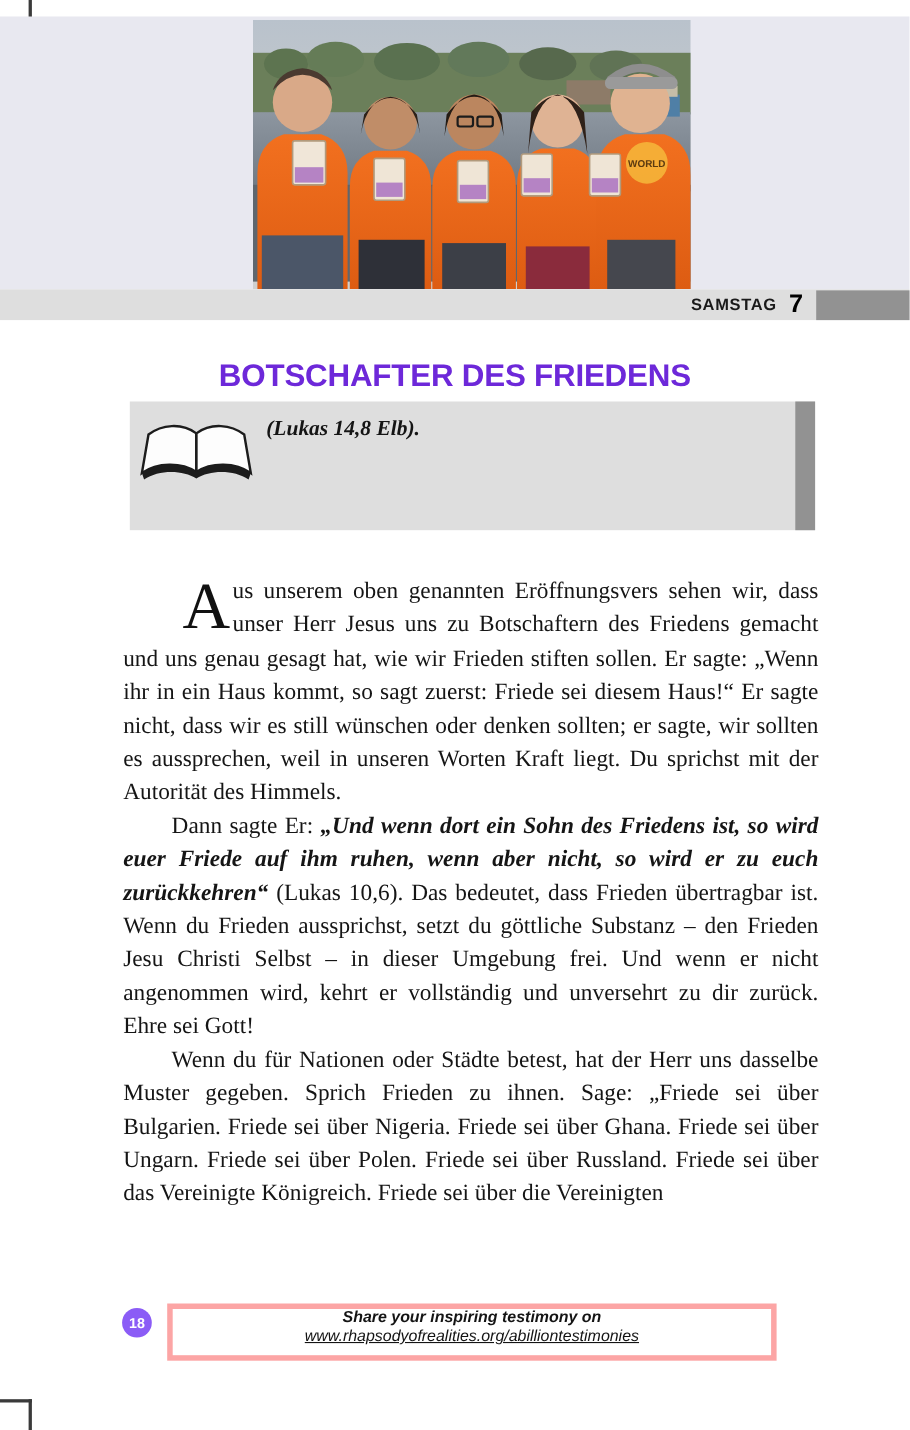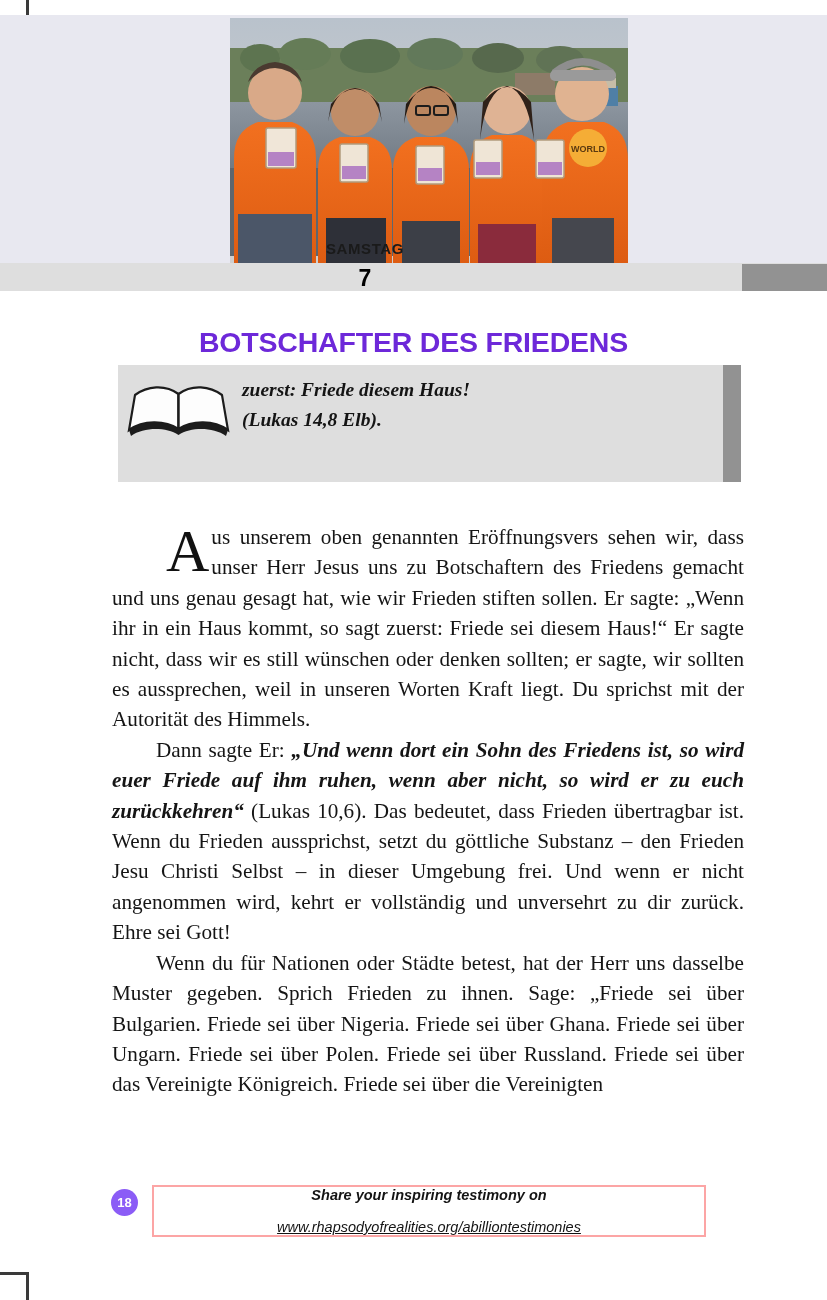--- a/index.html
+++ b/index.html
@@ -68,21 +68,20 @@
     position: absolute;
     left: 0;
     top: 263px;
     width: 730px;
     height: 28px;
     display: flex;
     align-items: center;
     justify-content: flex-end;
     gap: 11px;
     font-family: "Liberation Sans", sans-serif;
-    flex-direction: column;
   }
   .weekday-label {
     font-size: 15px;
     font-weight: 700;
     letter-spacing: 0.6px;
     color: #1a1a1a;
   }
   .day-number {
     font-size: 23px;
     font-weight: 700;
@@ -195,26 +194,26 @@
     display: flex;
     align-items: center;
     justify-content: center;
   }
   .testimony-box {
     position: absolute;
     left: 152px;
     top: 1185px;
     width: 554px;
     height: 52px;
-    border: 2px solid #fca5a5;
+    border: 5px solid #fca5a5;
     box-sizing: border-box;
     display: flex;
     flex-direction: column;
     align-items: center;
-    justify-content: space-between;
+    justify-content: flex-start;
     gap: 1px;
   }
   .testimony-line {
     font-family: "Liberation Sans", sans-serif;
     font-style: italic;
     font-weight: 700;
     font-size: 14.5px;
     color: #141414;
   }
   .testimony-url {
@@ -321,21 +320,20 @@
 <div class="scripture-box">
   <div class="bible-icon">
     <svg width="103" height="56" viewBox="0 0 103 56">
       <path d="M51.5 12 C38 2, 20 4, 8 13 L2 48 C16 38, 38 38, 51.5 47 Z" fill="#fdfdfd" stroke="#1c1c1c" stroke-width="2.2"></path>
       <path d="M51.5 12 C65 2, 83 4, 95 13 L101 48 C87 38, 65 38, 51.5 47 Z" fill="#fdfdfd" stroke="#1c1c1c" stroke-width="2.2"></path>
       <path d="M2 48 C16 38, 38 38, 51.5 47 C65 38, 87 38, 101 48 L99 54 C86 45, 64 45, 51.5 53 C39 45, 17 45, 4 54 Z" fill="#1c1c1c"></path>
       <line x1="51.5" y1="12" x2="51.5" y2="47" stroke="#1c1c1c" stroke-width="1.6"></line>
     </svg>
   </div>
   <div class="scripture-text">
-    <div>zuerst: Friede diesem Haus!</div>
     <div>(Lukas 14,8 Elb).</div>
   </div>
   <div class="scripture-accent"></div>
 </div>
 
 <div class="body-copy">
   <p class="first"><span class="drop-cap">A</span><span>us unserem oben genannten Eröffnungsvers sehen wir, dass unser Herr Jesus uns zu Botschaftern des Friedens gemacht und uns genau gesagt hat, wie wir Frieden stiften sollen. Er sagte: „Wenn ihr in ein Haus kommt, so sagt zuerst: Friede sei diesem Haus!“ Er sagte nicht, dass wir es still wünschen oder denken sollten; er sagte, wir sollten es aussprechen, weil in unseren Worten Kraft liegt. Du sprichst mit der Autorität des Himmels.</span></p>
   <p><span>Dann sagte Er: </span><span class="quote-bold">„Und wenn dort ein Sohn des Friedens ist, so wird euer Friede auf ihm ruhen, wenn aber nicht, so wird er zu euch zurückkehren“</span><span> (Lukas 10,6). Das bedeutet, dass Frieden übertragbar ist. Wenn du Frieden aussprichst, setzt du göttliche Substanz – den Frieden Jesu Christi Selbst – in dieser Umgebung frei. Und wenn er nicht angenommen wird, kehrt er vollständig und unversehrt zu dir zurück. Ehre sei Gott!</span></p>
   <p>Wenn du für Nationen oder Städte betest, hat der Herr uns dasselbe Muster gegeben. Sprich Frieden zu ihnen. Sage: „Friede sei über Bulgarien. Friede sei über Nigeria. Friede sei über Ghana. Friede sei über Ungarn. Friede sei über Polen. Friede sei über Russland. Friede sei über das Vereinigte Königreich. Friede sei über die Vereinigten</p>
 </div>

